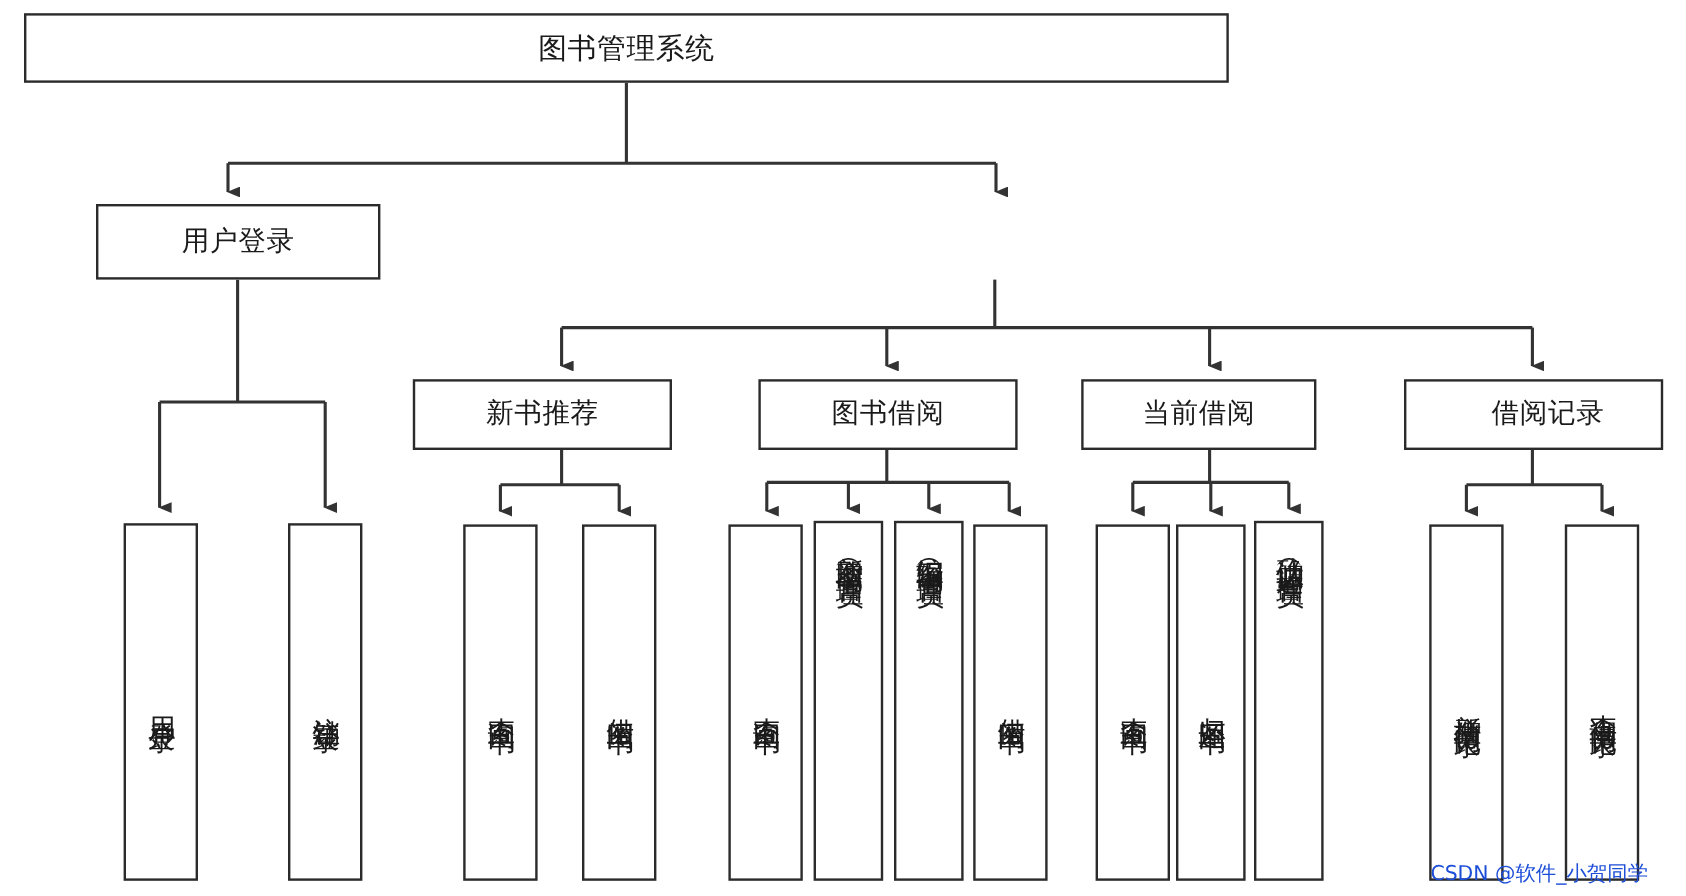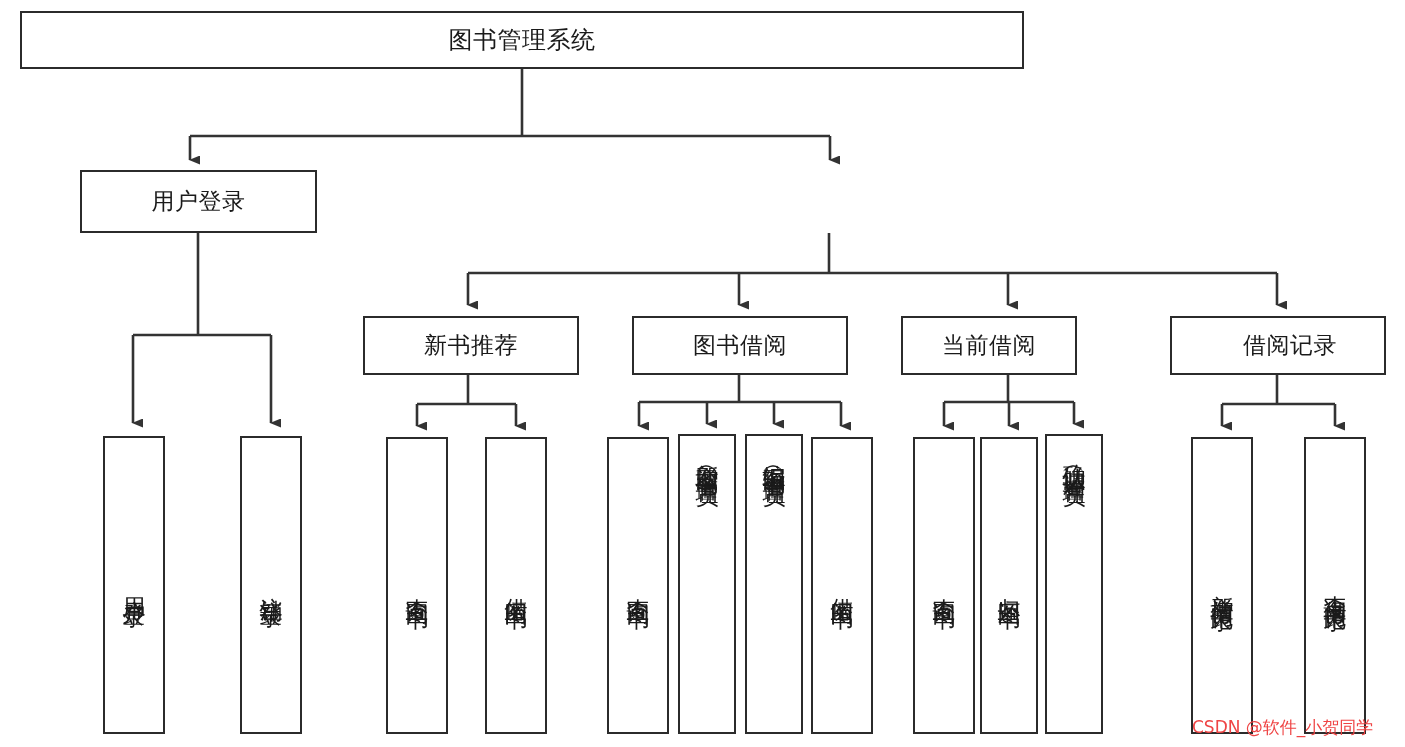--- a/index.html
+++ b/index.html
@@ -67,21 +67,21 @@
   
   .node.vert.mid {
     align-items: center;
     padding-top: 0;
   }
   #watermark {
     position: absolute;
     left: 1192px;
     top: 716px;
     font-size: 17px;
-    color: #ef4444;
+    color: #1d4ed8;
     white-space: nowrap;
     z-index: 3;
     font-family: "DejaVu Sans", "Liberation Sans", sans-serif;
   }
 </style>
 </head>
 <body>
 
 <div id="diagram-root">
 
@@ -139,29 +139,29 @@
 
   <div class="node horiz root" style="left:20px; top:11px; width:1004px; height:58px;">
     <span class="label">图书管理系统</span>
   </div>
 
   <div class="node horiz" style="left:80px; top:170px; width:237px; height:63px;">
     <span class="label">用户登录</span>
   </div>
 
 
-  <div class="node horiz" style="left:363px; top:316px; width:216px; height:59px;">
+  <div class="node horiz" style="left:344px; top:316px; width:216px; height:59px;">
     <span class="label">新书推荐</span>
   </div>
 
   <div class="node horiz" style="left:632px; top:316px; width:216px; height:59px;">
     <span class="label">图书借阅</span>
   </div>
 
-  <div class="node horiz" style="left:901px; top:316px; width:176px; height:59px;">
+  <div class="node horiz" style="left:901px; top:316px; width:196px; height:59px;">
     <span class="label">当前借阅</span>
   </div>
 
   <div class="node horiz" style="left:1170px; top:316px; width:216px; height:59px;padding-left:24px;">
     <span class="label">借阅记录</span>
   </div>
 
   <div class="node vert mid" style="left:103px; top:436px; width:62px; height:298px;">
     <span class="label">用户登录</span>
   </div>

